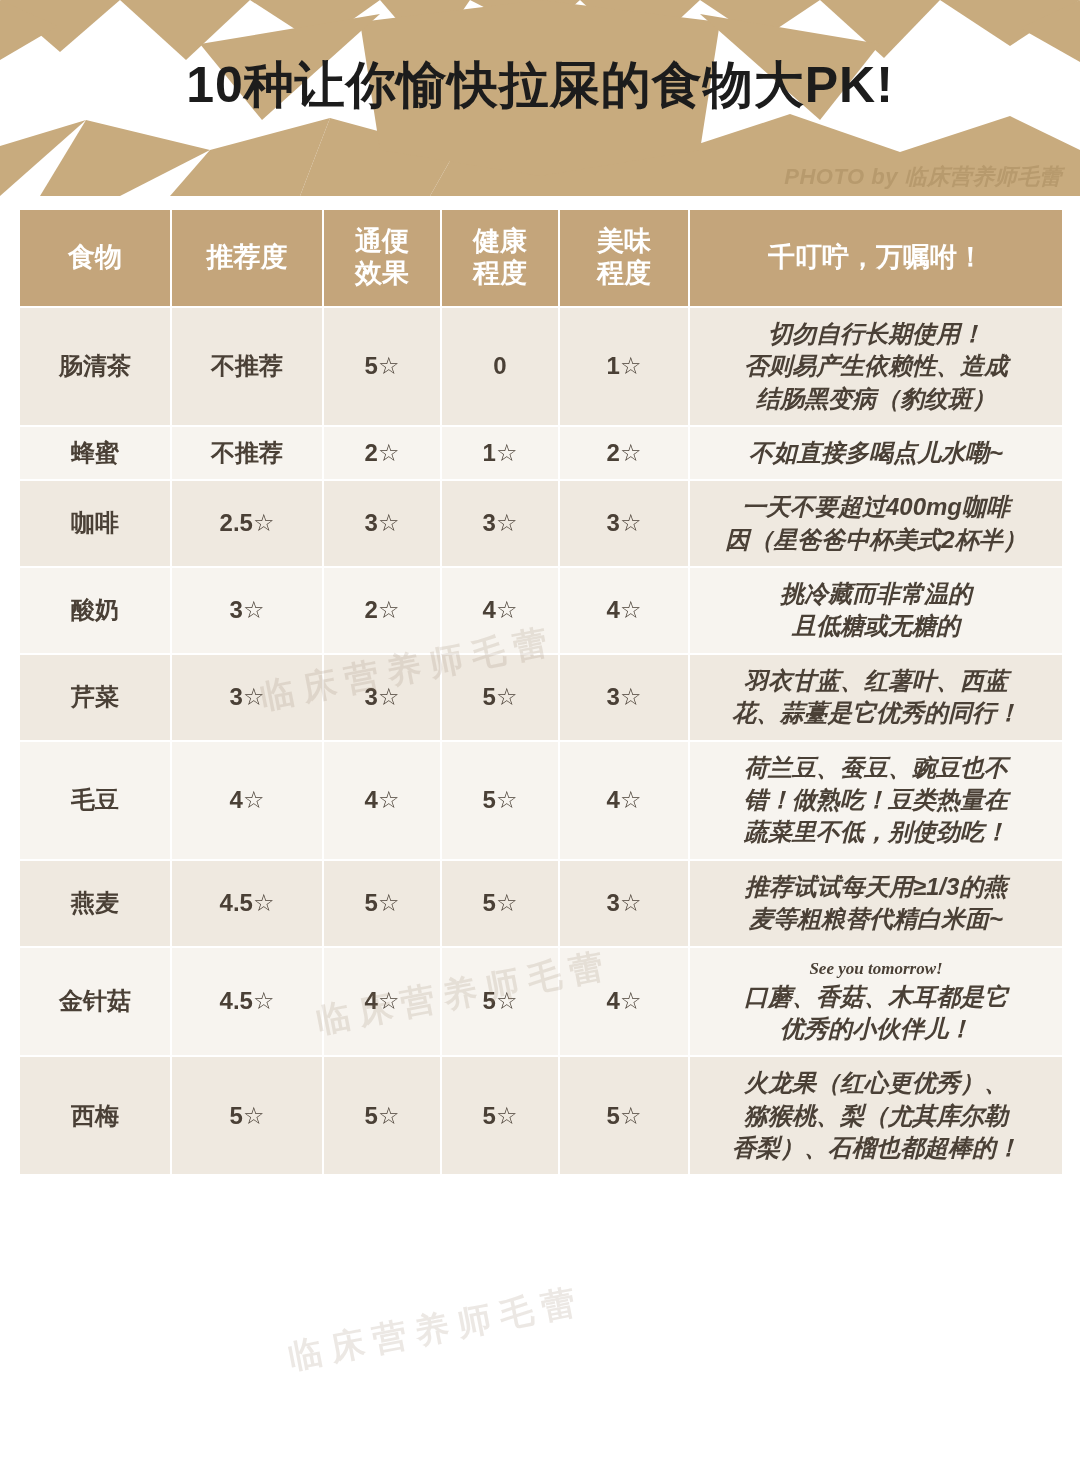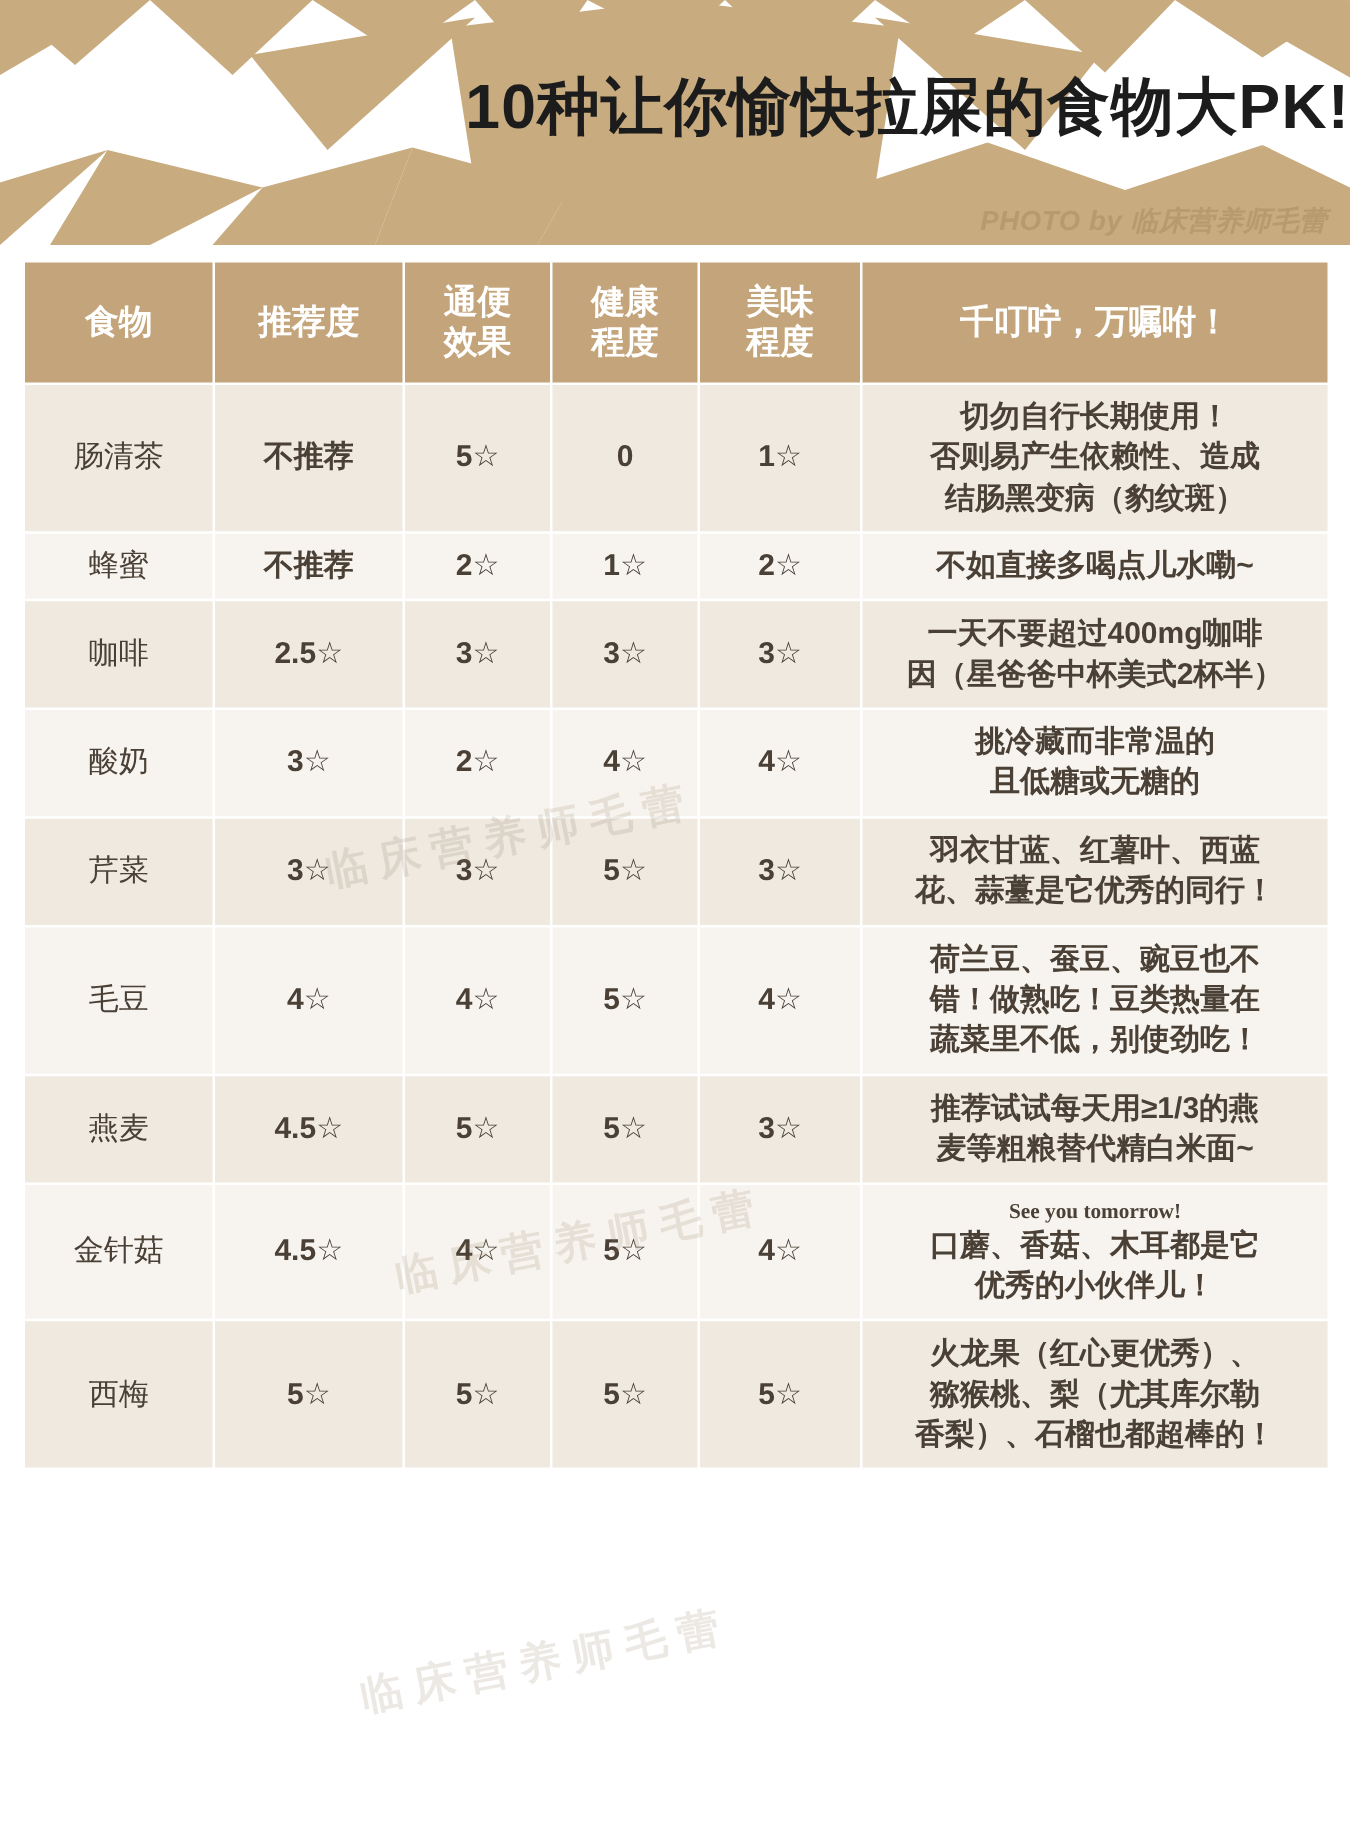--- a/index.html
+++ b/index.html
@@ -28,21 +28,21 @@
     left: 0;
     top: 0;
     width: 1080px;
     height: 196px;
   }
   .title {
     position: absolute;
     left: 0;
     top: 52px;
     width: 1080px;
-    text-align: right;
+    text-align: center;
     font-size: 50px;
     font-weight: bold;
     letter-spacing: 1px;
     color: #1c1c1c;
     white-space: nowrap;
   }
   .byline {
     position: absolute;
     right: 18px;
     top: 162px;
@@ -81,40 +81,41 @@
     font-size: 24px;
     line-height: 1.35;
     padding: 10px 6px;
     color: #4a4036;
   }
   table.pk tbody tr:nth-child(odd) td { background: #efe9e0; }
   table.pk tbody tr:nth-child(even) td { background: #f7f4ef; }
 
   td.food {
     font-size: 31px;
-    font-weight: normal;
+    font-weight: bold;
     color: #2e2a24;
   }
   td.rec {
     font-size: 26px;
     font-weight: bold;
     color: #4a4036;
   }
   td.score {
     font-size: 26px;
     font-weight: bold;
     color: #4a4036;
   }
   td.note {
     font-size: 23px;
     font-weight: bold;
     color: #5a4c3a;
     line-height: 1.42;
     padding-left: 10px;
     padding-right: 10px;
+    font-style: italic;
   }
   td.note .en {
     font-family: "Liberation Serif", "DejaVu Serif", serif;
     font-weight: bold;
     font-size: 17px;
   }
   .note-line { display: block; }
 
   
   col.c0 { width: 152px; }

